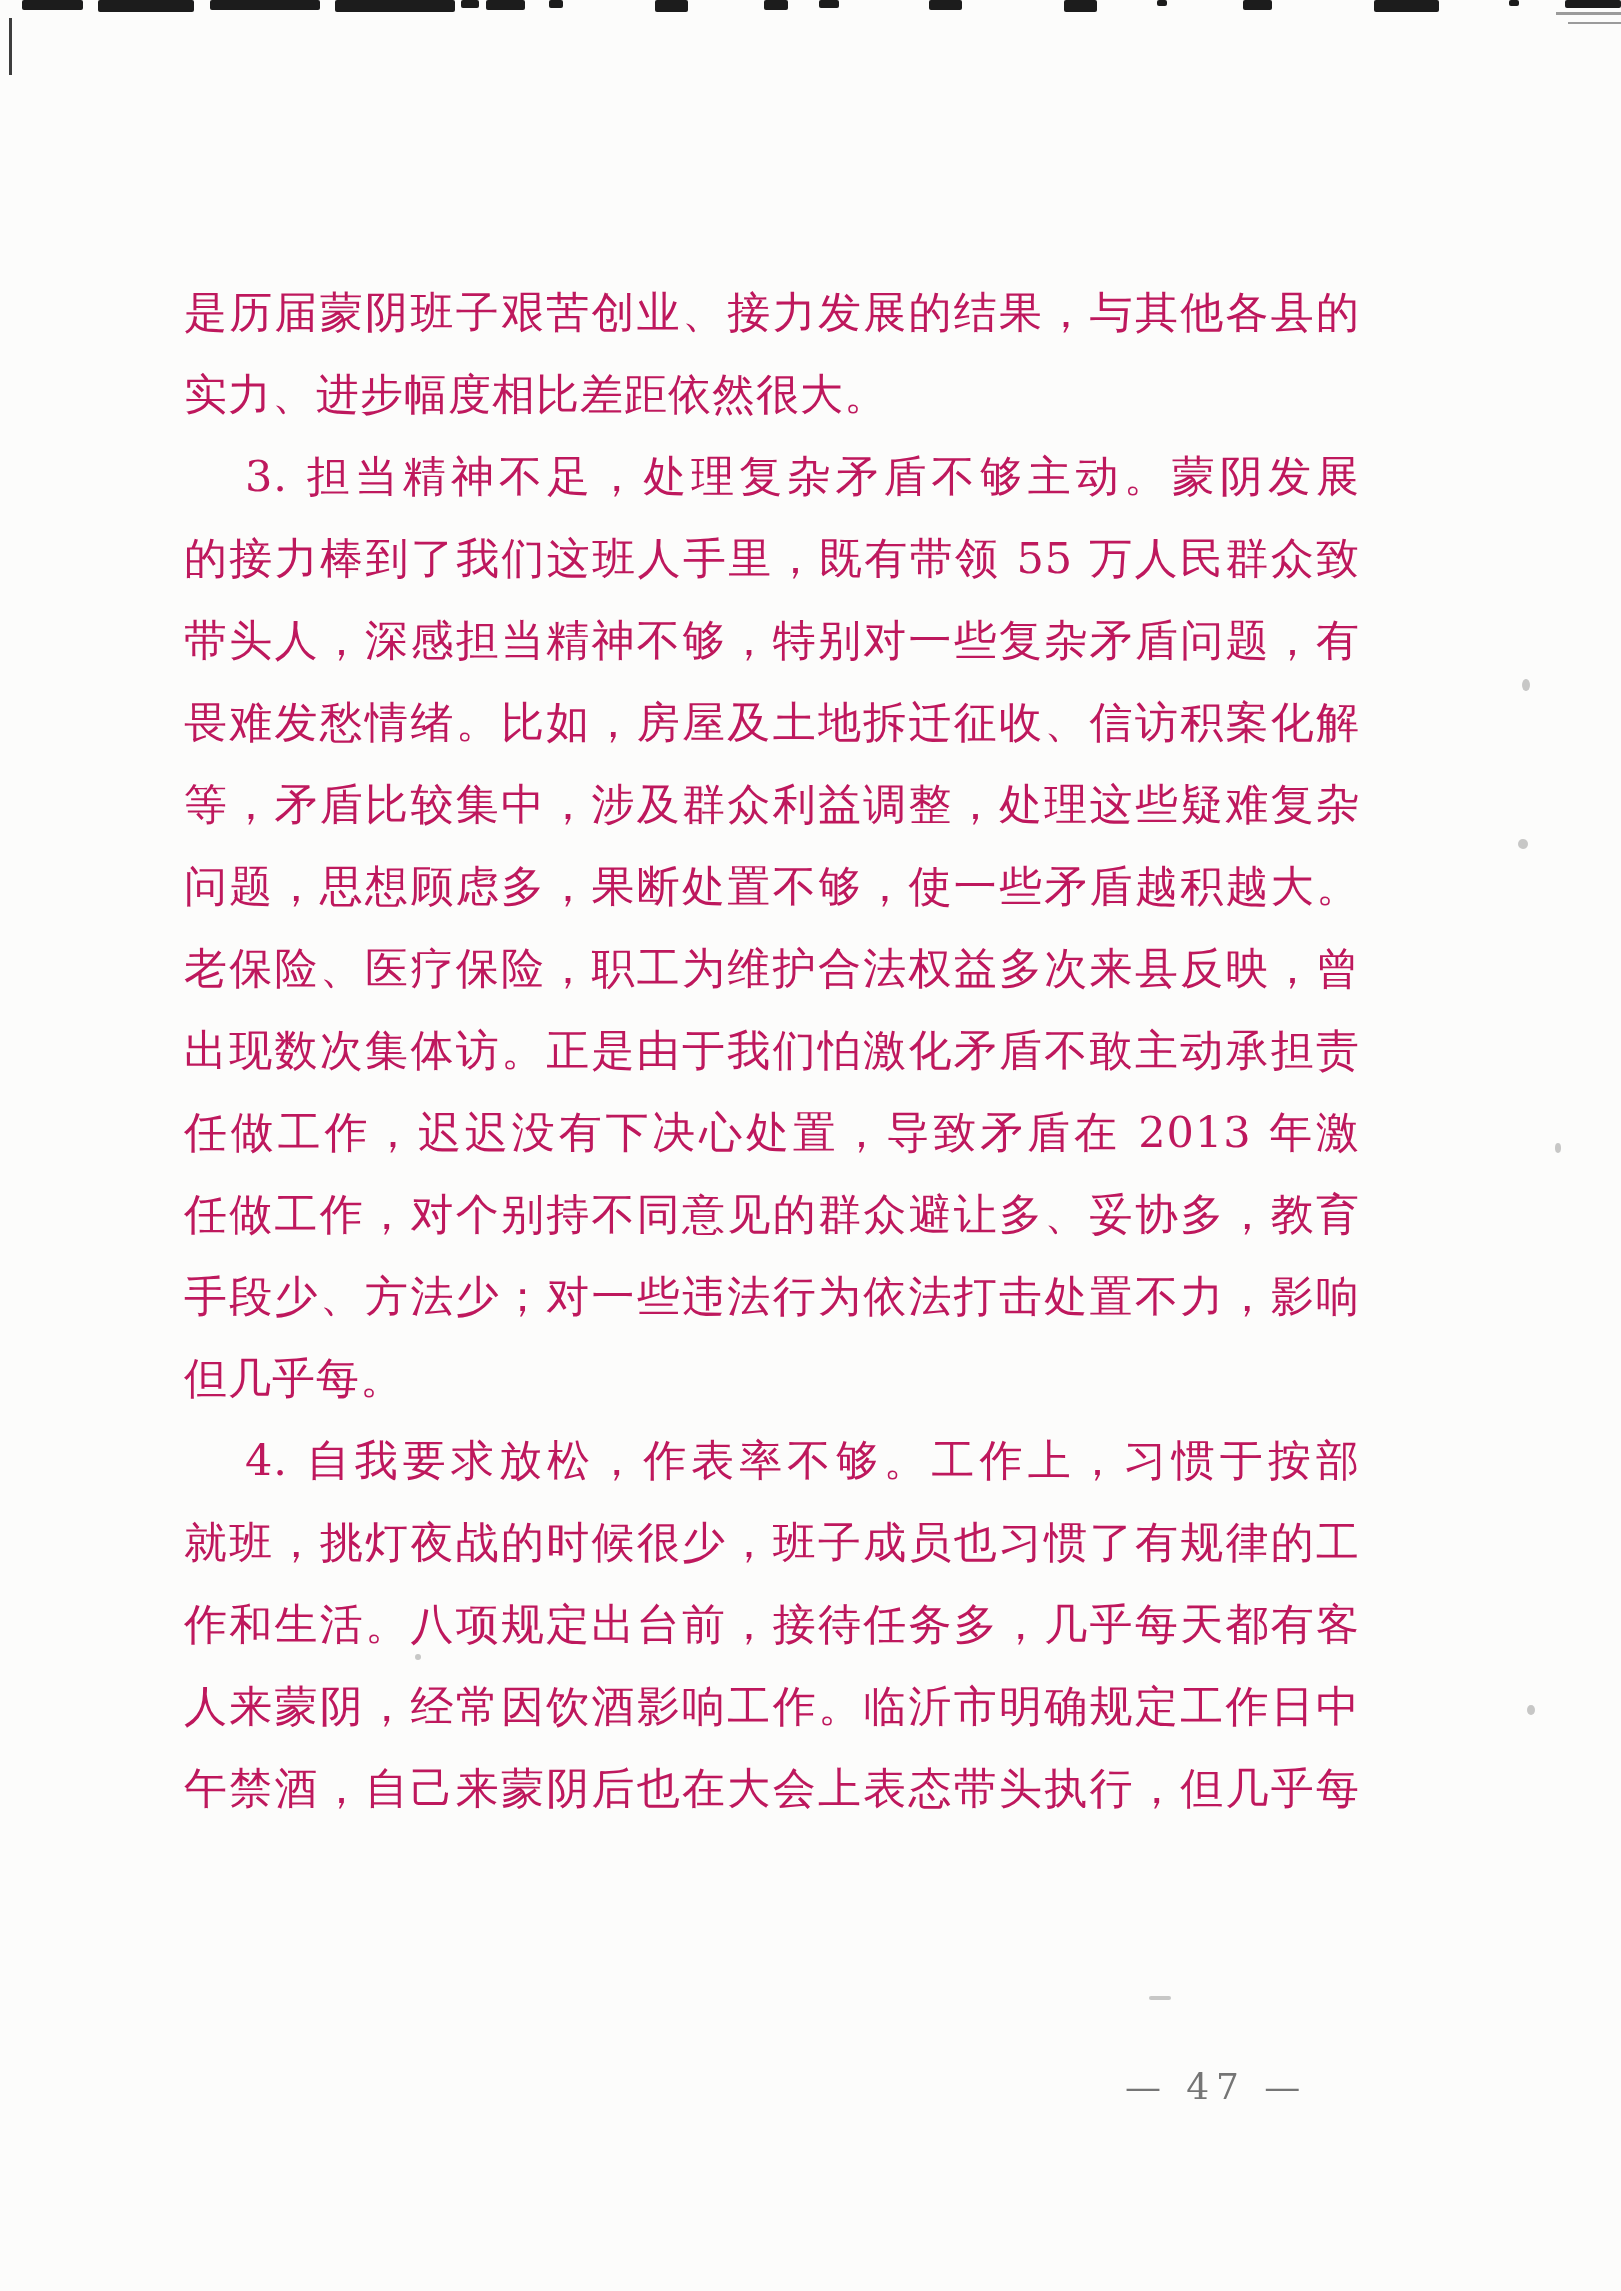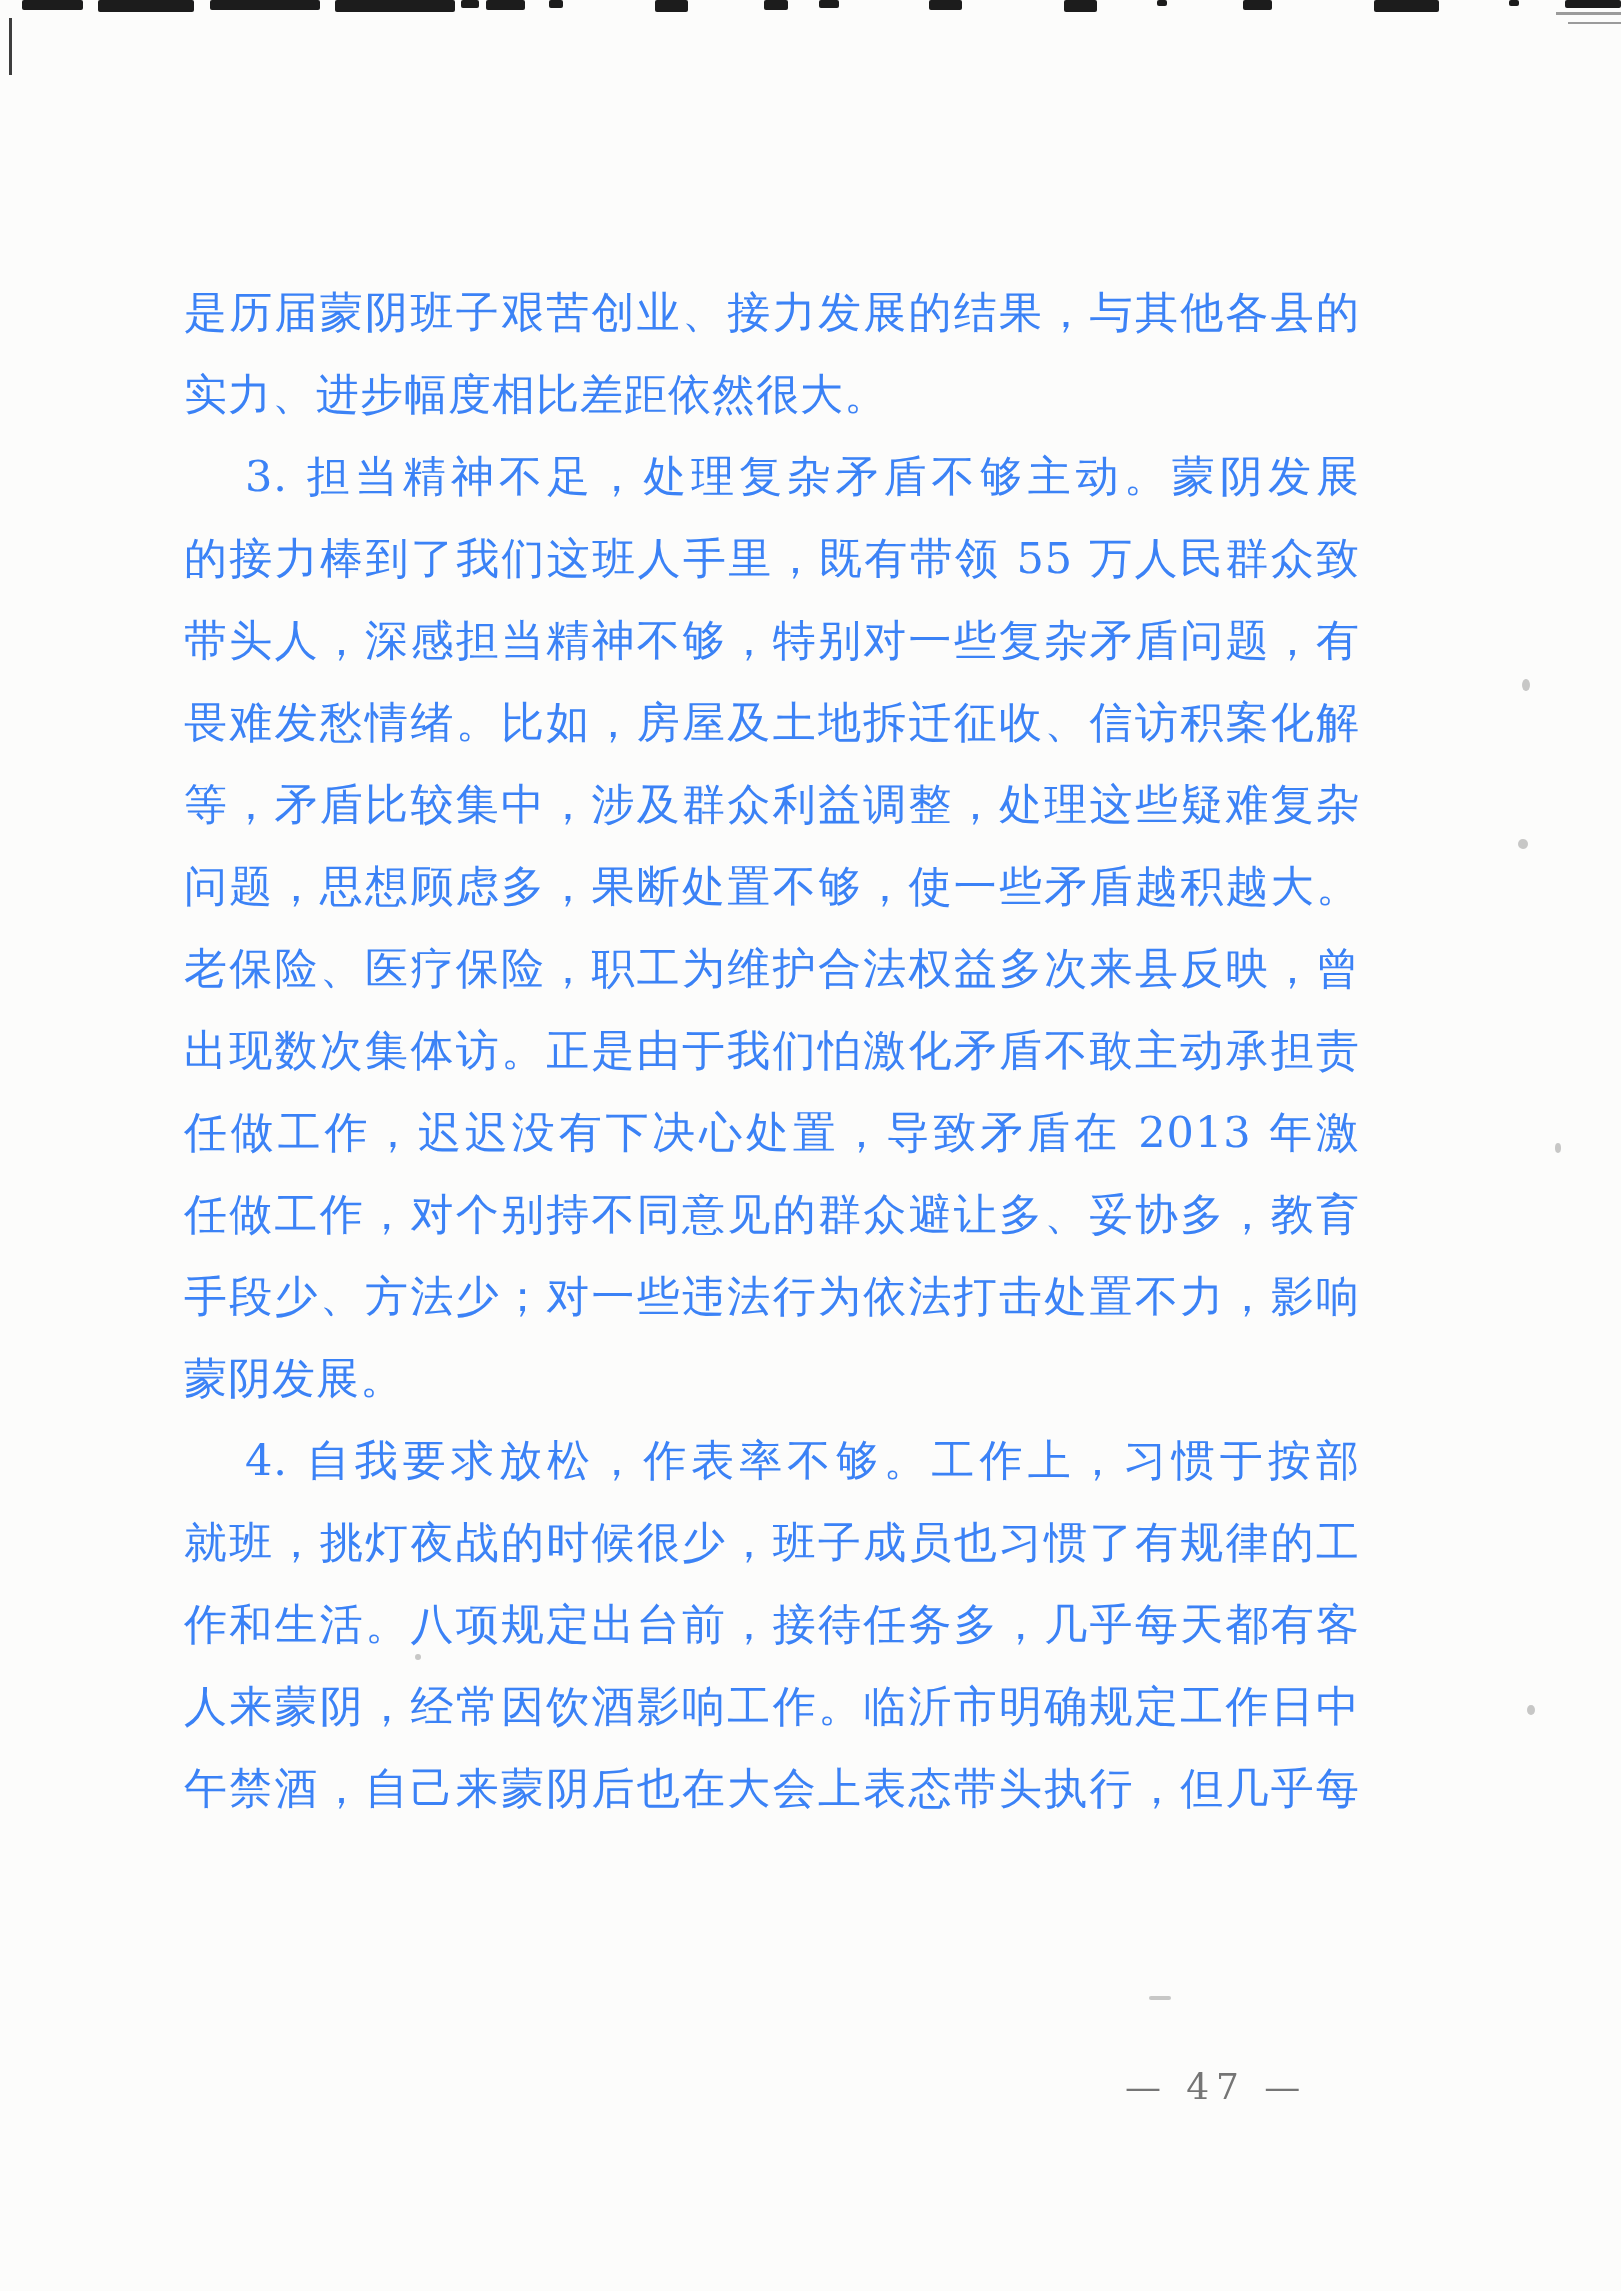--- a/index.html
+++ b/index.html
@@ -14,21 +14,21 @@
   .page {
     position: absolute;
     inset: 0;
   }
   
   .text-block {
     position: absolute;
     left: 184px;
     top: 271px;
     width: 1176px;
-    color: #3b82f6;
+    color: #be185d;
     font-size: 43px;
     line-height: 82px;
     letter-spacing: 1px;
   }
   .line {
     height: 82px;
     text-align: justify;
     text-align-last: justify;
     overflow: hidden;
   }
@@ -118,21 +118,21 @@
       <div class="line">的接力棒到了我们这班人手里，既有带领 55 万人民群众致</div>
       <div class="line">带头人，深感担当精神不够，特别对一些复杂矛盾问题，有</div>
       <div class="line">畏难发愁情绪。比如，房屋及土地拆迁征收、信访积案化解</div>
       <div class="line">等，矛盾比较集中，涉及群众利益调整，处理这些疑难复杂</div>
       <div class="line">问题，思想顾虑多，果断处置不够，使一些矛盾越积越大。</div>
       <div class="line">老保险、医疗保险，职工为维护合法权益多次来县反映，曾</div>
       <div class="line">出现数次集体访。正是由于我们怕激化矛盾不敢主动承担责</div>
       <div class="line">任做工作，迟迟没有下决心处置，导致矛盾在 2013 年激化，</div>
       <div class="line">任做工作，对个别持不同意见的群众避让多、妥协多，教育</div>
       <div class="line">手段少、方法少；对一些违法行为依法打击处置不力，影响</div>
-      <div class="line last">蒙阴发展。</div>
+      <div class="line last">但几乎每。</div>
       <div class="line indent">4. 自我要求放松，作表率不够。工作上，习惯于按部</div>
       <div class="line">就班，挑灯夜战的时候很少，班子成员也习惯了有规律的工</div>
       <div class="line">作和生活。八项规定出台前，接待任务多，几乎每天都有客</div>
       <div class="line">人来蒙阴，经常因饮酒影响工作。临沂市明确规定工作日中</div>
       <div class="line">午禁酒，自己来蒙阴后也在大会上表态带头执行，但几乎每</div>
     </div>
 
   <div class="page-number">— 47 —</div>
 
 </div>

